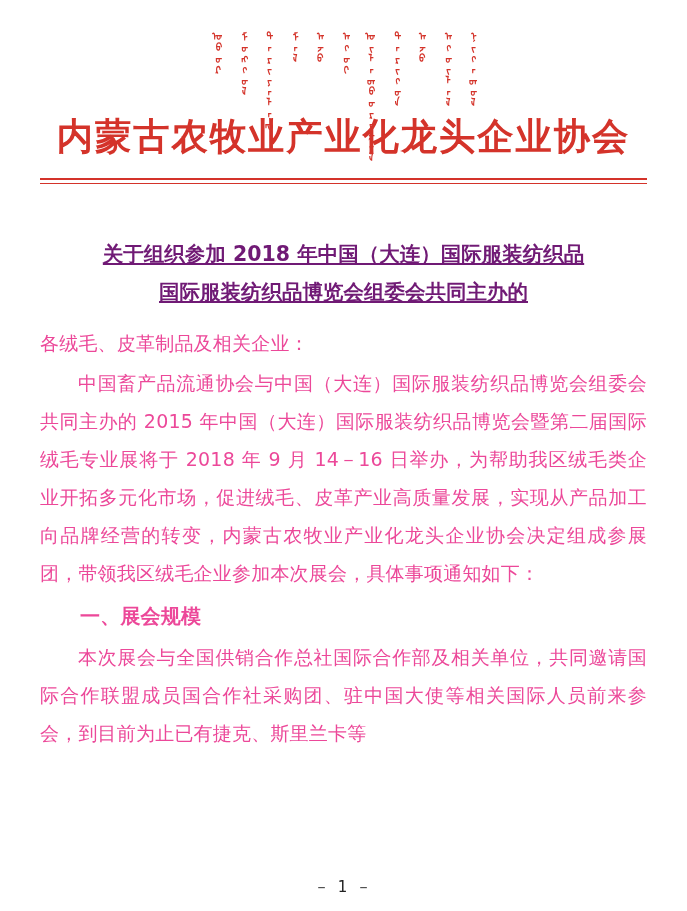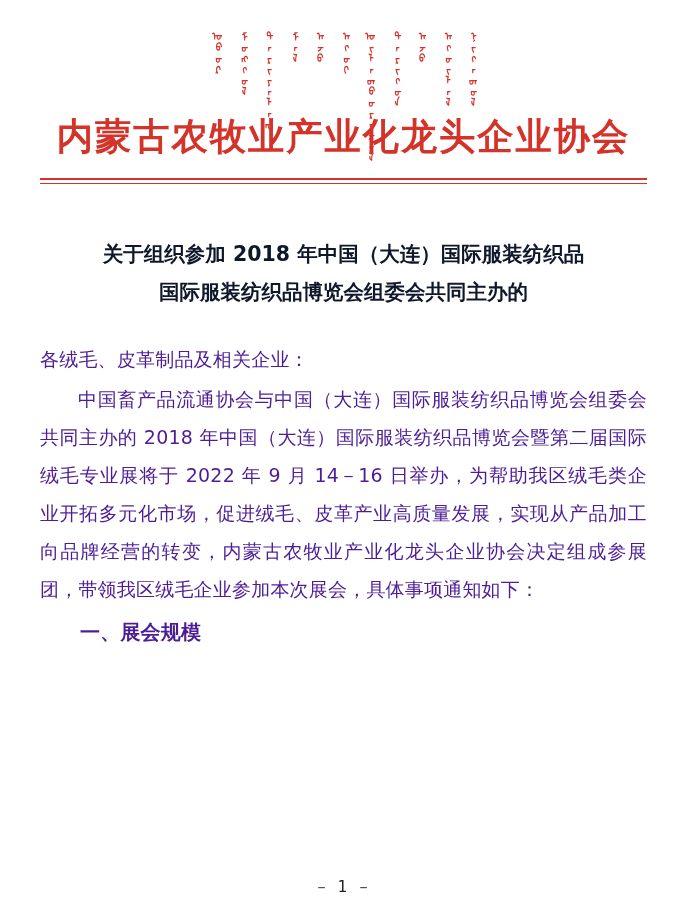--- a/index.html
+++ b/index.html
@@ -77,29 +77,30 @@
   }
 
   
   .doc-title {
     margin-top: 52px;
     text-align: center;
     font-family: "DejaVu Sans", sans-serif;
     font-weight: bold;
     font-size: 20.5px;
     line-height: 1.85;
-    color: #0f172a;
+    color: #701a75;
     padding: 0 18px;
+    text-decoration: underline;
   }
 
   .doc-body {
-    margin-top: 28px;
+    margin-top: 12px;
     font-size: 19px;
     line-height: 2.0;
-    color: #4c1d95;
+    color: #ec4899;
     font-family: "DejaVu Sans", sans-serif;
     font-weight: normal;
     letter-spacing: 0.2px;
   }
 
   .para {
     margin: 0 0 2px 0;
     text-align: justify;
     text-justify: inter-ideograph;
   }
@@ -155,19 +156,20 @@
     </div>
   </div>
 
   <div class="doc-title">
     <div>关于组织参加 2018 年中国（大连）国际服装纺织品</div>
     <div>国际服装纺织品博览会组委会共同主办的</div>
   </div>
 
   <div class="doc-body">
     <p class="para">各绒毛、皮革制品及相关企业：</p>
-    <p class="para indent">中国畜产品流通协会与中国（大连）国际服装纺织品博览会组委会共同主办的 2018 年中国（大连）国际服装纺织品博览会暨第二届国际绒毛专业展将于 2022 年 9 月 14－16 日举办，为帮助我区绒毛类企业开拓多元化市场，促进绒毛、皮革产业高质量发展，实现从产品加工向品牌经营的转变，内蒙古农牧业产业化龙头企业协会决定组成参展团，带领我区绒毛企业参加本次展会，具体事项通知如下：</p>
+    <p class="para indent">中国畜产品流通协会与中国（大连）国际服装纺织品博览会组委会共同主办的 2015 年中国（大连）国际服装纺织品博览会暨第二届国际绒毛专业展将于 2018 年 9 月 14－16 日举办，为帮助我区绒毛类企业开拓多元化市场，促进绒毛、皮革产业高质量发展，实现从产品加工向品牌经营的转变，内蒙古农牧业产业化龙头企业协会决定组成参展团，带领我区绒毛企业参加本次展会，具体事项通知如下：</p>
     <p class="section-head">一、展会规模</p>
+    <p class="para indent">本次展会与全国供销合作总社国际合作部及相关单位，共同邀请国际合作联盟成员国合作社采购团、驻中国大使等相关国际人员前来参会，到目前为止已有捷克、斯里兰卡等</p>
   </div>
 
   <div class="page-number">－ 1 －</div>
 
 </div>
 
 </body></html>

